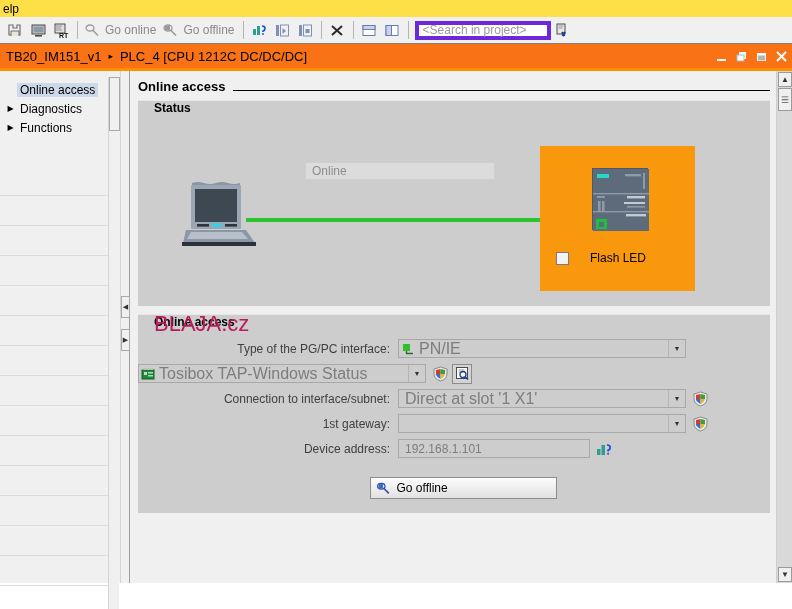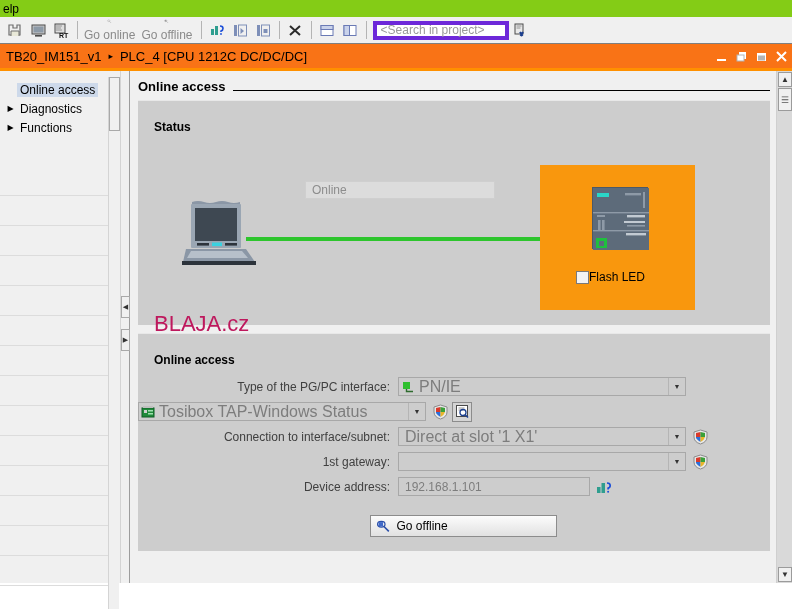--- a/index.html
+++ b/index.html
@@ -10,21 +10,21 @@
     font-family: "Liberation Sans", sans-serif;
     font-size: 12px;
     color: #000;
     background: #ffffff;
   }
   #app { position: relative; width: 792px; height: 609px; }
 
   
   .menubar {
     height: 17px;
-    background: #84cc16;
+    background: #fde047;
     display: flex;
     align-items: center;
     padding-left: 0px;
     font-size: 12px;
     color: #000;
   }
   .menubar .mi { padding: 0 3px; line-height: 16px; }
 
   
   .toolbar {
@@ -33,21 +33,20 @@
     border-bottom: 1px solid #7f7f7f;
     display: flex;
     align-items: center;
     padding: 0 4px;
     gap: 0px;
   }
   .tb-btn {
     height: 23px; min-width: 23px;
     display: flex; align-items: center; justify-content: center;
     padding: 0 2px;
-    flex-direction: column;
   }
   .tb-btn.with-label { padding: 0 4px 0 2px; gap: 4px; }
   .tb-label { color: #8a8a8a; font-size: 12px; white-space: nowrap; }
   .tb-sep { width: 1px; height: 18px; background: #b4b4b4; margin: 0 4px; }
   .search-box {
     width: 136px; height: 19px;
     background: #fff; border: 4px solid #6d28d9;
     display: flex; align-items: center; padding: 0 4px;
     margin-left: 2px;
   }
@@ -143,21 +142,21 @@
   .section-head .t { font-size: 13px; font-weight: bold; color: #000; }
   .section-head .rule { flex: 1; height: 1px; background: #000; margin-top: 7px; }
 
   .group {
     background: #cdcdcd;
     border-top: 1px solid #e8e8e8;
     margin-bottom: 8px;
   }
   .group-title {
     font-size: 12px; font-weight: bold;
-    padding: 19px 0 3px 16px;
+    padding: 0 0 3px 16px;
   }
 
   
   .status-body { height: 188px; position: relative; }
   .online-field {
     position: absolute; left: 167px; top: 44px;
     width: 190px; height: 18px;
     background: #dcdcdc; border: 1px solid #cfcfcf;
     color: #8d8d8d; font-size: 12px;
     display: flex; align-items: center; padding-left: 6px;
@@ -173,21 +172,21 @@
     background: #f9970d;
   }
   .plc-dev {
     position: absolute; left: 52px; top: 22px;
     width: 56px; height: 62px;
     background: #5d6b7a;
     border: 1px solid #4d5966;
   }
   .plc-check {
     position: absolute; left: 16px; top: 105px;
-    display: flex; align-items: center; gap: 0; margin-left: 20px;
+    display: flex; align-items: center; gap: 21px;
   }
   .cb {
     width: 13px; height: 13px;
     background: #f3f3f3; border: 1px solid #7a7a7a;
   }
   .plc-check .lbl { font-size: 12px; color: #000; }
 
   
   .oa-body { padding: 6px 0 14px 0; }
   .frow {

